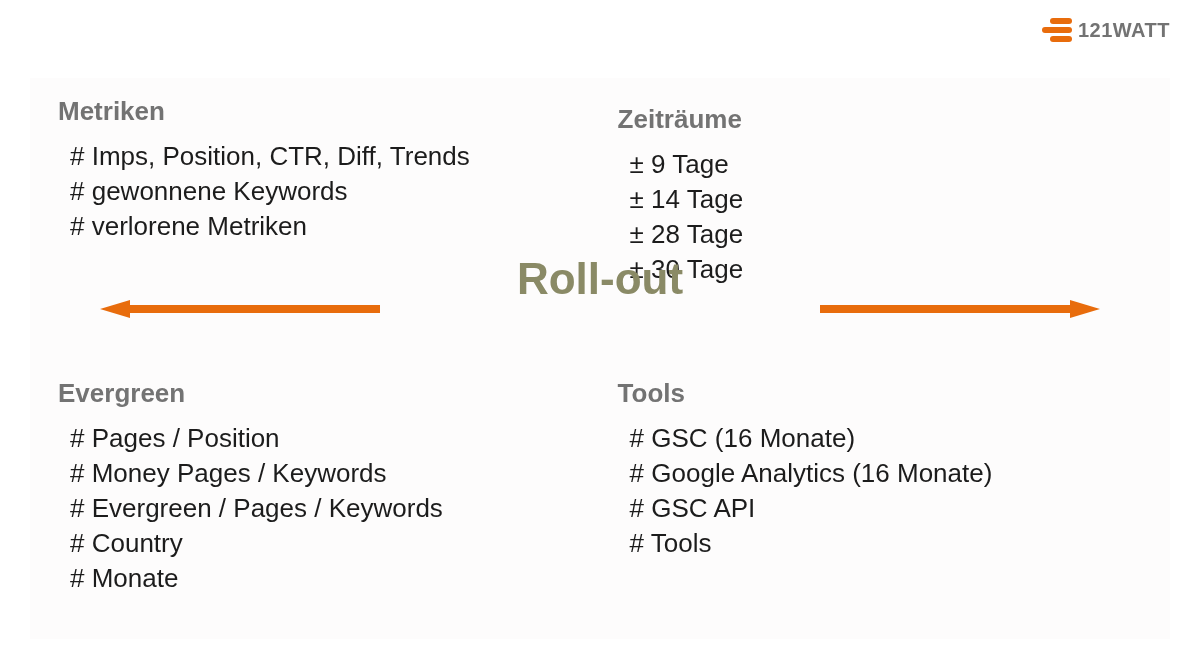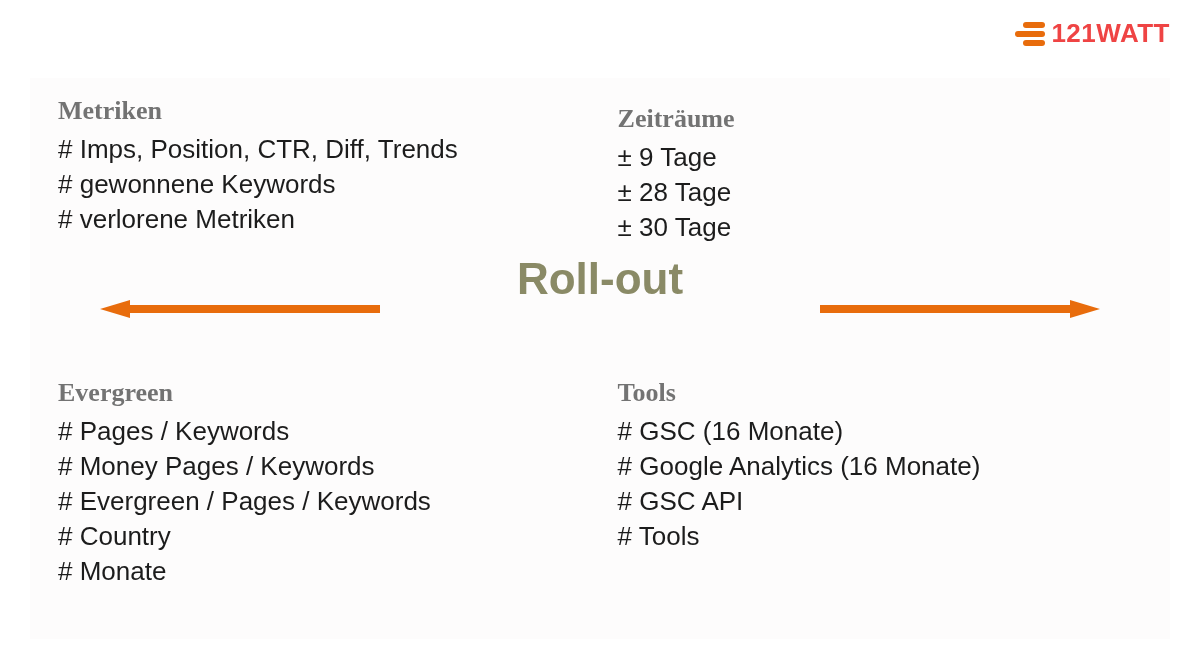--- a/index.html
+++ b/index.html
@@ -26,21 +26,21 @@
     display:flex; align-items:center; gap:6px;
   }
   .brand .bars{display:flex;flex-direction:column;gap:3px;}
   .brand .bars span{
     display:block;height:6px;background:var(--orange);border-radius:3px;
   }
   .brand .bars span:nth-child(1){width:22px;margin-left:8px;}
   .brand .bars span:nth-child(2){width:30px;}
   .brand .bars span:nth-child(3){width:22px;margin-left:8px;}
   .brand-text{
-    font-size:26px;font-weight:800;letter-spacing:0.5px;color:#ef4444;
+    font-size:20px;font-weight:800;letter-spacing:0.5px;color:#737373;
   }
 
   
   .panel{
     position:absolute;
     left:30px; right:30px; top:78px; bottom:10px;
     background:var(--panel);
     padding:18px 28px 12px 28px;
   }
 
@@ -51,24 +51,23 @@
   .quad.tl{top:18px;  left:28px;}
   .quad.tr{top:26px;  right:28px;}
   .quad.bl{top:300px; left:28px;}
   .quad.br{top:300px; right:28px;}
 
   .quad h2{
     margin:0 0 6px 0;
     font-size:26px;
     font-weight:700;
     color:var(--heading);
-    font-family:Liberation Serif, serif;
   }
   .quad ul{
-    margin:0;padding:0;list-style:none;
+    margin:12px;padding:0;list-style:none;
   }
   .quad li{
     font-size:26px;
     line-height:1.35;
     color:var(--text);
     font-weight:400;
   }
 
   
   .center{
@@ -114,29 +113,30 @@
       <li># Imps, Position, CTR, Diff, Trends</li>
       <li># gewonnene Keywords</li>
       <li># verlorene Metriken</li>
     </ul>
   </section>
 
   <section class="quad tr">
     <h2>Zeiträume</h2>
     <ul>
       <li>± 9 Tage</li>
+      <li>± 14 Tage</li>
       <li>± 28 Tage</li>
       <li>± 30 Tage</li>
     </ul>
   </section>
 
   <section class="quad bl">
     <h2>Evergreen</h2>
     <ul>
-      <li># Pages / Keywords</li>
+      <li># Pages / Position</li>
       <li># Money Pages / Keywords</li>
       <li># Evergreen / Pages / Keywords</li>
       <li># Country</li>
       <li># Monate</li>
     </ul>
   </section>
 
   <section class="quad br">
     <h2>Tools</h2>
     <ul>

